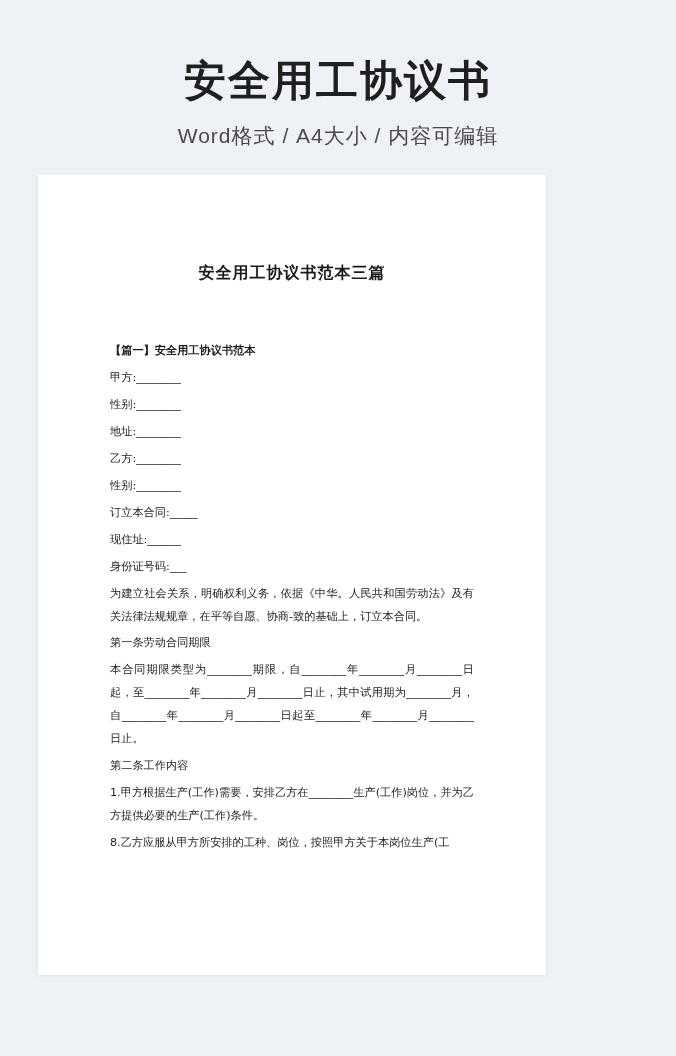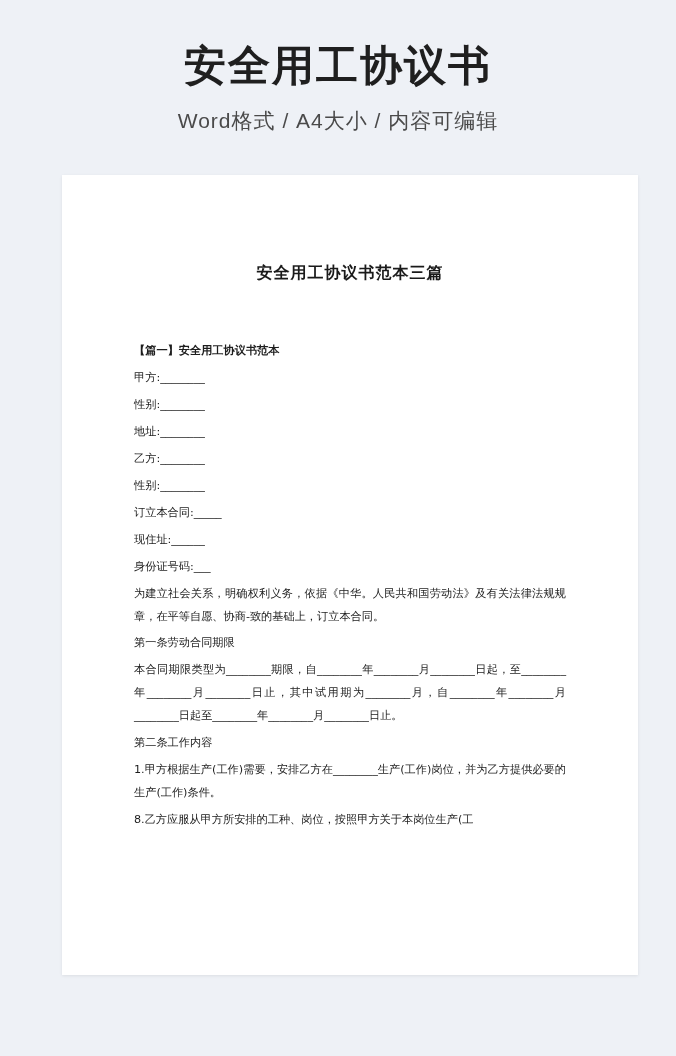--- a/index.html
+++ b/index.html
@@ -13,44 +13,44 @@
     font-family: "Liberation Sans", sans-serif;
     overflow: hidden;
   }
   .page {
     position: relative;
     width: 676px;
     height: 1056px;
     background: #eef1f6;
   }
   .banner {
-    padding-top: 43px;
+    padding-top: 58px;
     text-align: center;
   }
   .banner-title {
     font-family: "DejaVu Sans", sans-serif;
     font-size: 42px;
     font-weight: bold;
     color: #1f1f1f;
     letter-spacing: 2px;
     line-height: 1.1;
     margin: 0;
   }
   .banner-sub {
     margin-top: 18px;
     font-family: "Liberation Sans", sans-serif;
     font-size: 21px;
     color: #4a4a4a;
     letter-spacing: 1px;
   }
   .doc-sheet {
     position: absolute;
-    left: 62px;
+    left: 38px;
     top: 175px;
-    width: 576px;
+    width: 508px;
     height: 800px;
     background: #ffffff;
     box-shadow: 0 1px 3px rgba(0,0,0,0.08);
   }
   .doc-inner {
     padding: 60px 72px 0 72px;
   }
   .doc-title {
     text-align: center;
     font-family: "DejaVu Sans", sans-serif;

